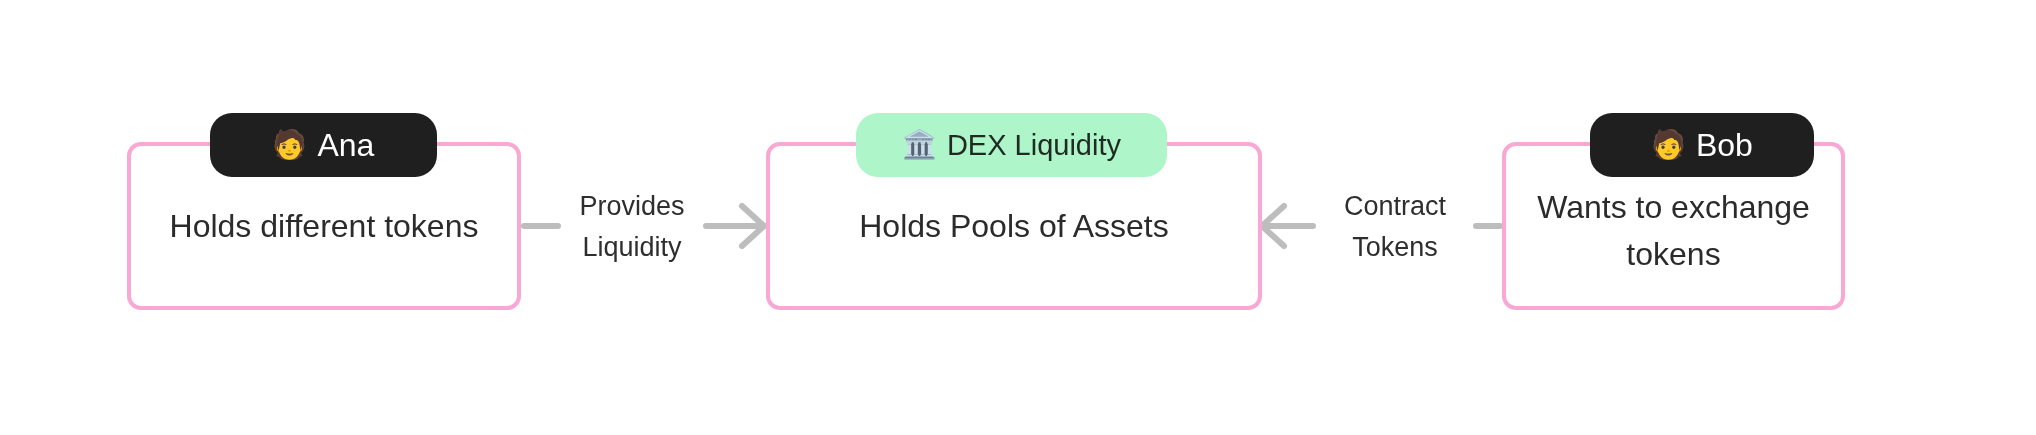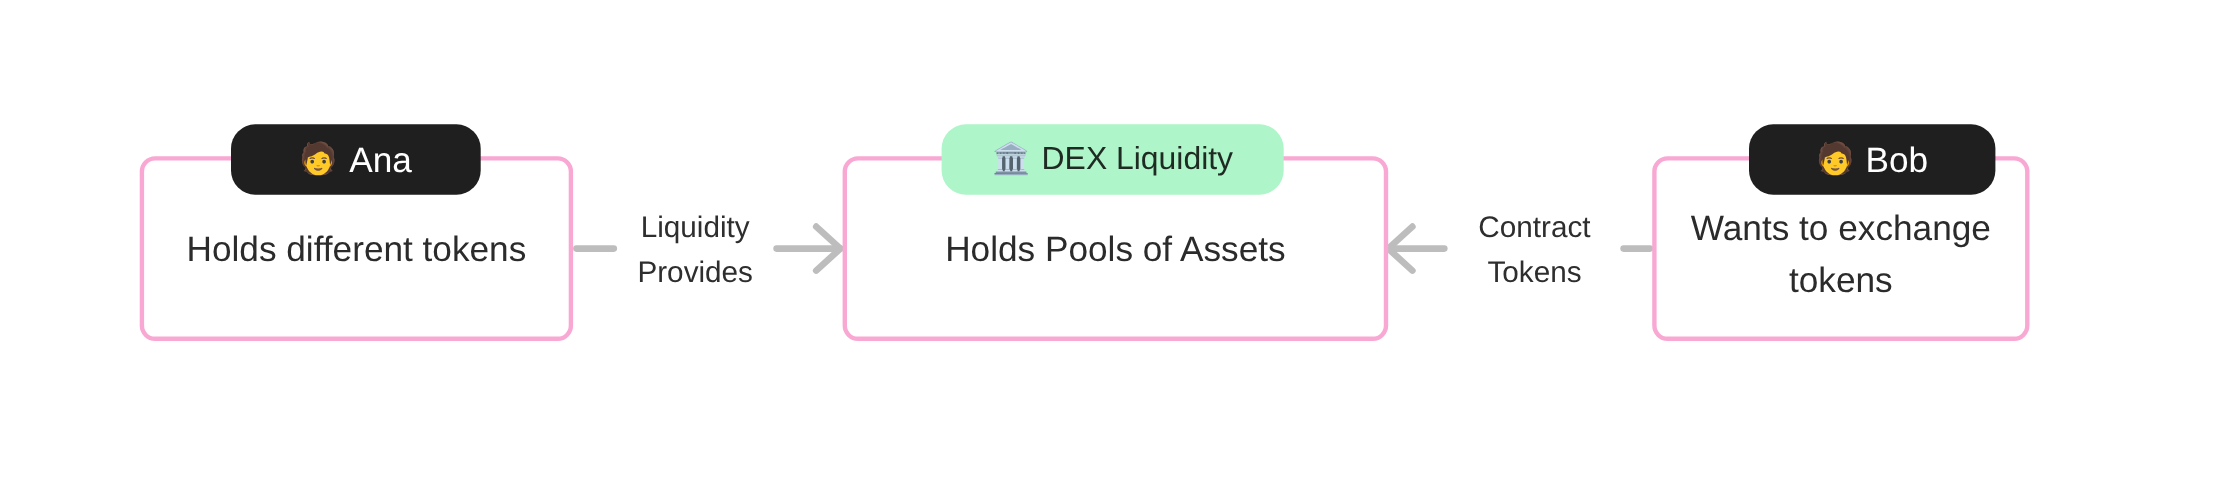--- a/index.html
+++ b/index.html
@@ -34,22 +34,22 @@
 
 <div class="node" style="left:127px; top:142px; width:394px; height:168px;">
   <span class="node-text">Holds different tokens</span>
 </div>
 <div class="badge dark" style="left:210px; top:113px; width:227px;">
   <span class="emoji">🧑</span>
   <span>Ana</span>
 </div>
 
 <div class="edge-label" style="left:566px; top:186px; width:132px;">
+  <div>Provides</div>
   <div>Liquidity</div>
-  <div>Provides</div>
 </div>
 
 <div class="node" style="left:766px; top:142px; width:496px; height:168px;">
   <span class="node-text">Holds Pools of Assets</span>
 </div>
 <div class="badge green" style="left:856px; top:113px; width:311px;">
   <span class="emoji">🏛️</span>
   <span>DEX Liquidity</span>
 </div>
 

